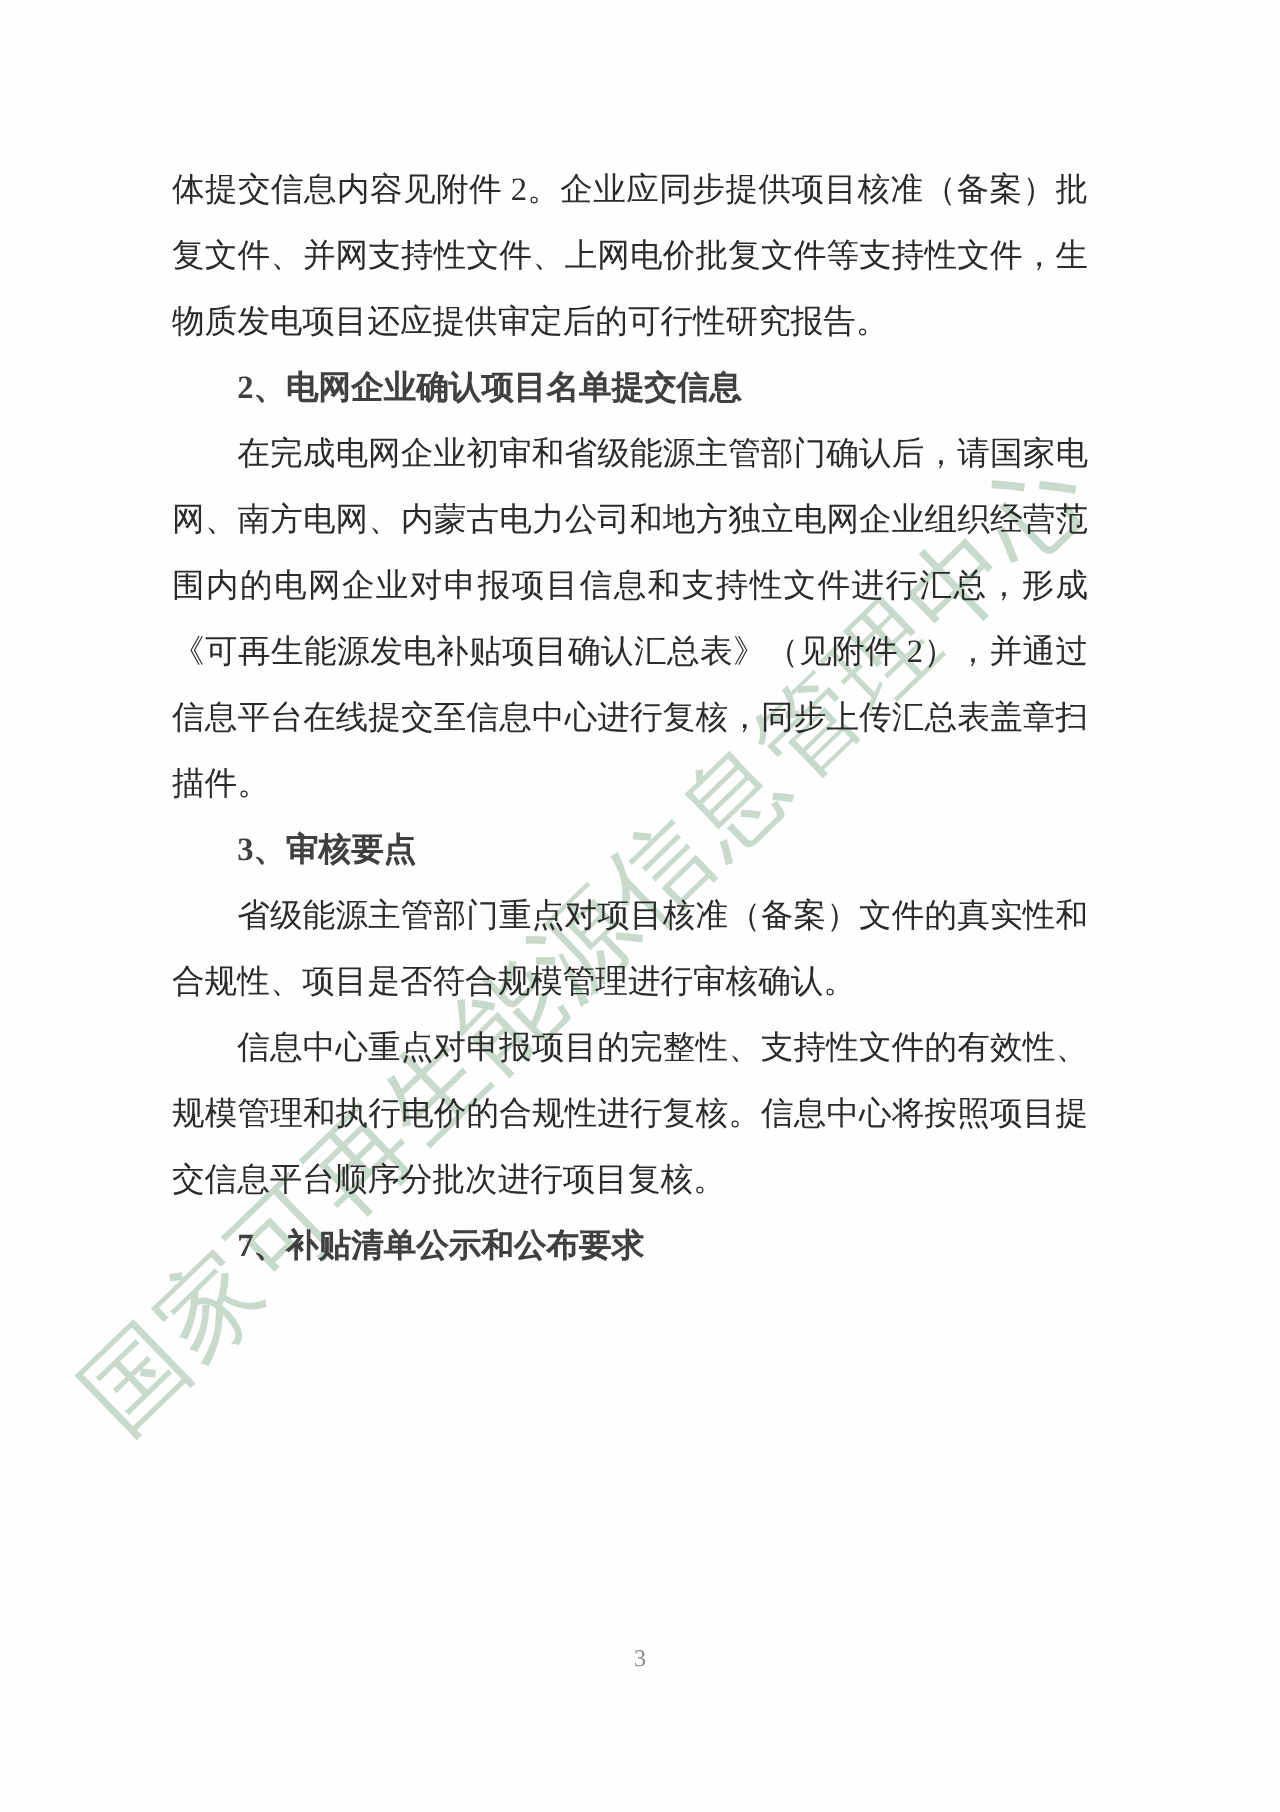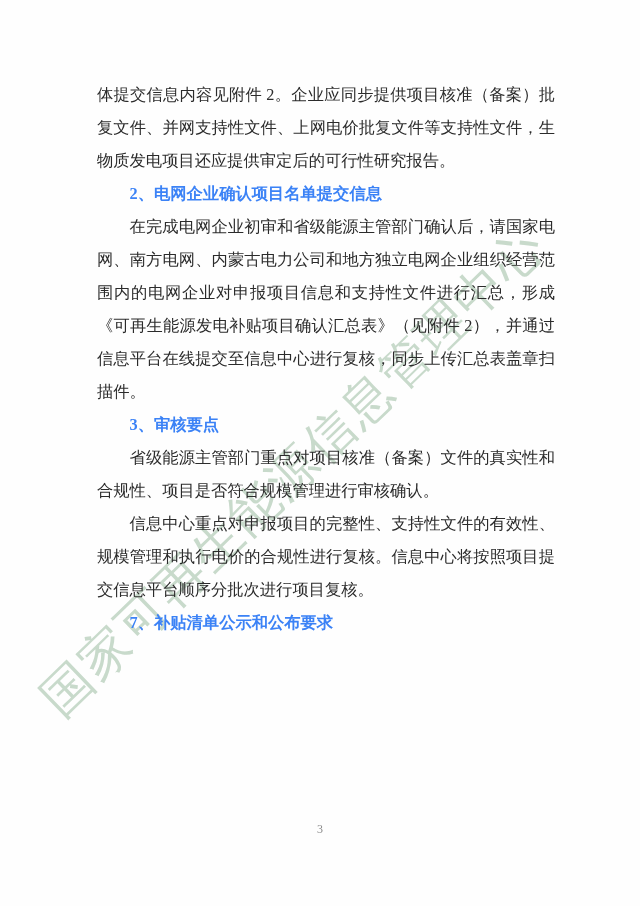--- a/index.html
+++ b/index.html
@@ -22,21 +22,21 @@
     transform: translate(-50%, -50%) rotate(-44deg);
     font-size: 50px;
     font-weight: 400;
     letter-spacing: 2px;
     white-space: nowrap;
     pointer-events: none;
     
   }
   .content {
     position: absolute;
-    left: 97px;
+    left: 86px;
     top: 78px;
     width: 458px;
     font-size: 16.3px;
     line-height: 33px;
     color: #2b2b2b;
     text-align: justify;
     text-justify: inter-ideograph;
   }
   .content p {
     margin: 0;
@@ -44,21 +44,21 @@
   }
   .para {
     text-indent: 2em;
   }
   .para.no-indent {
     text-indent: 0;
   }
   .heading {
     font-weight: bold;
     text-indent: 2em;
-    color: #3b82f6;
+    color: #404040;
   }
   .page-number {
     position: absolute;
     top: 822px;
     left: 0;
     width: 640px;
     text-align: center;
     font-size: 12px;
     color: #8a8a8a;
     font-family: "Liberation Serif", "DejaVu Serif", serif;

